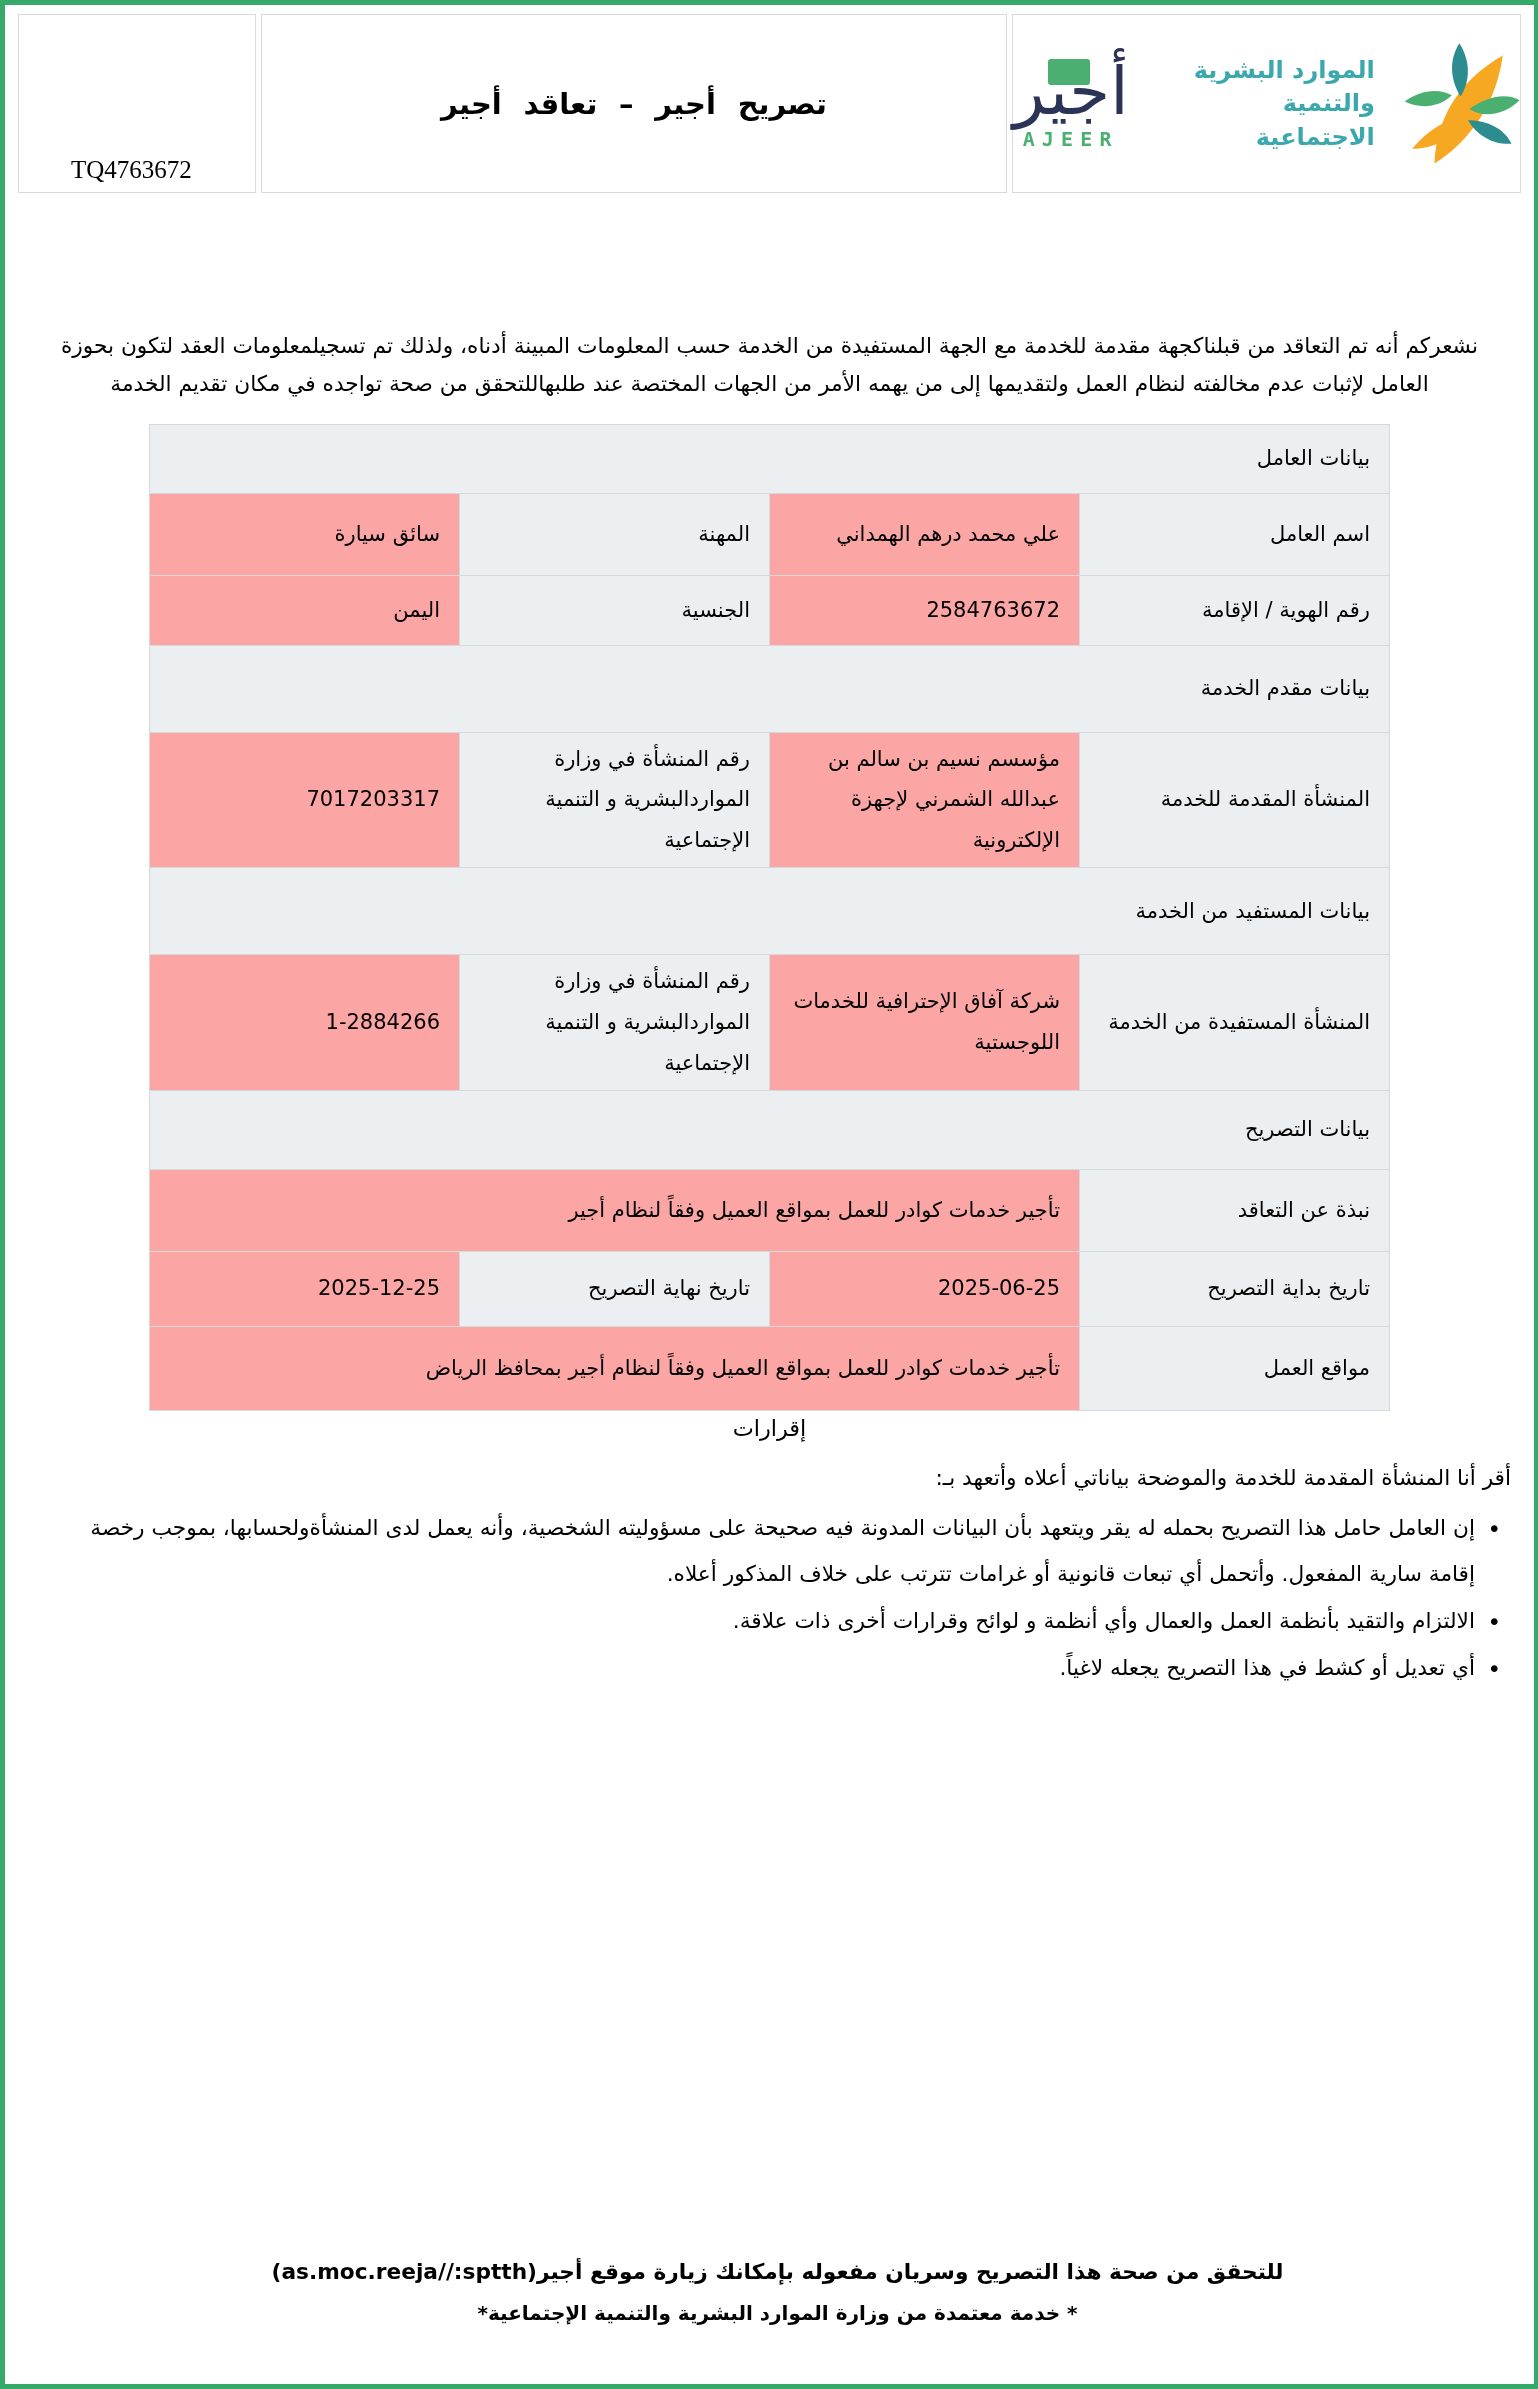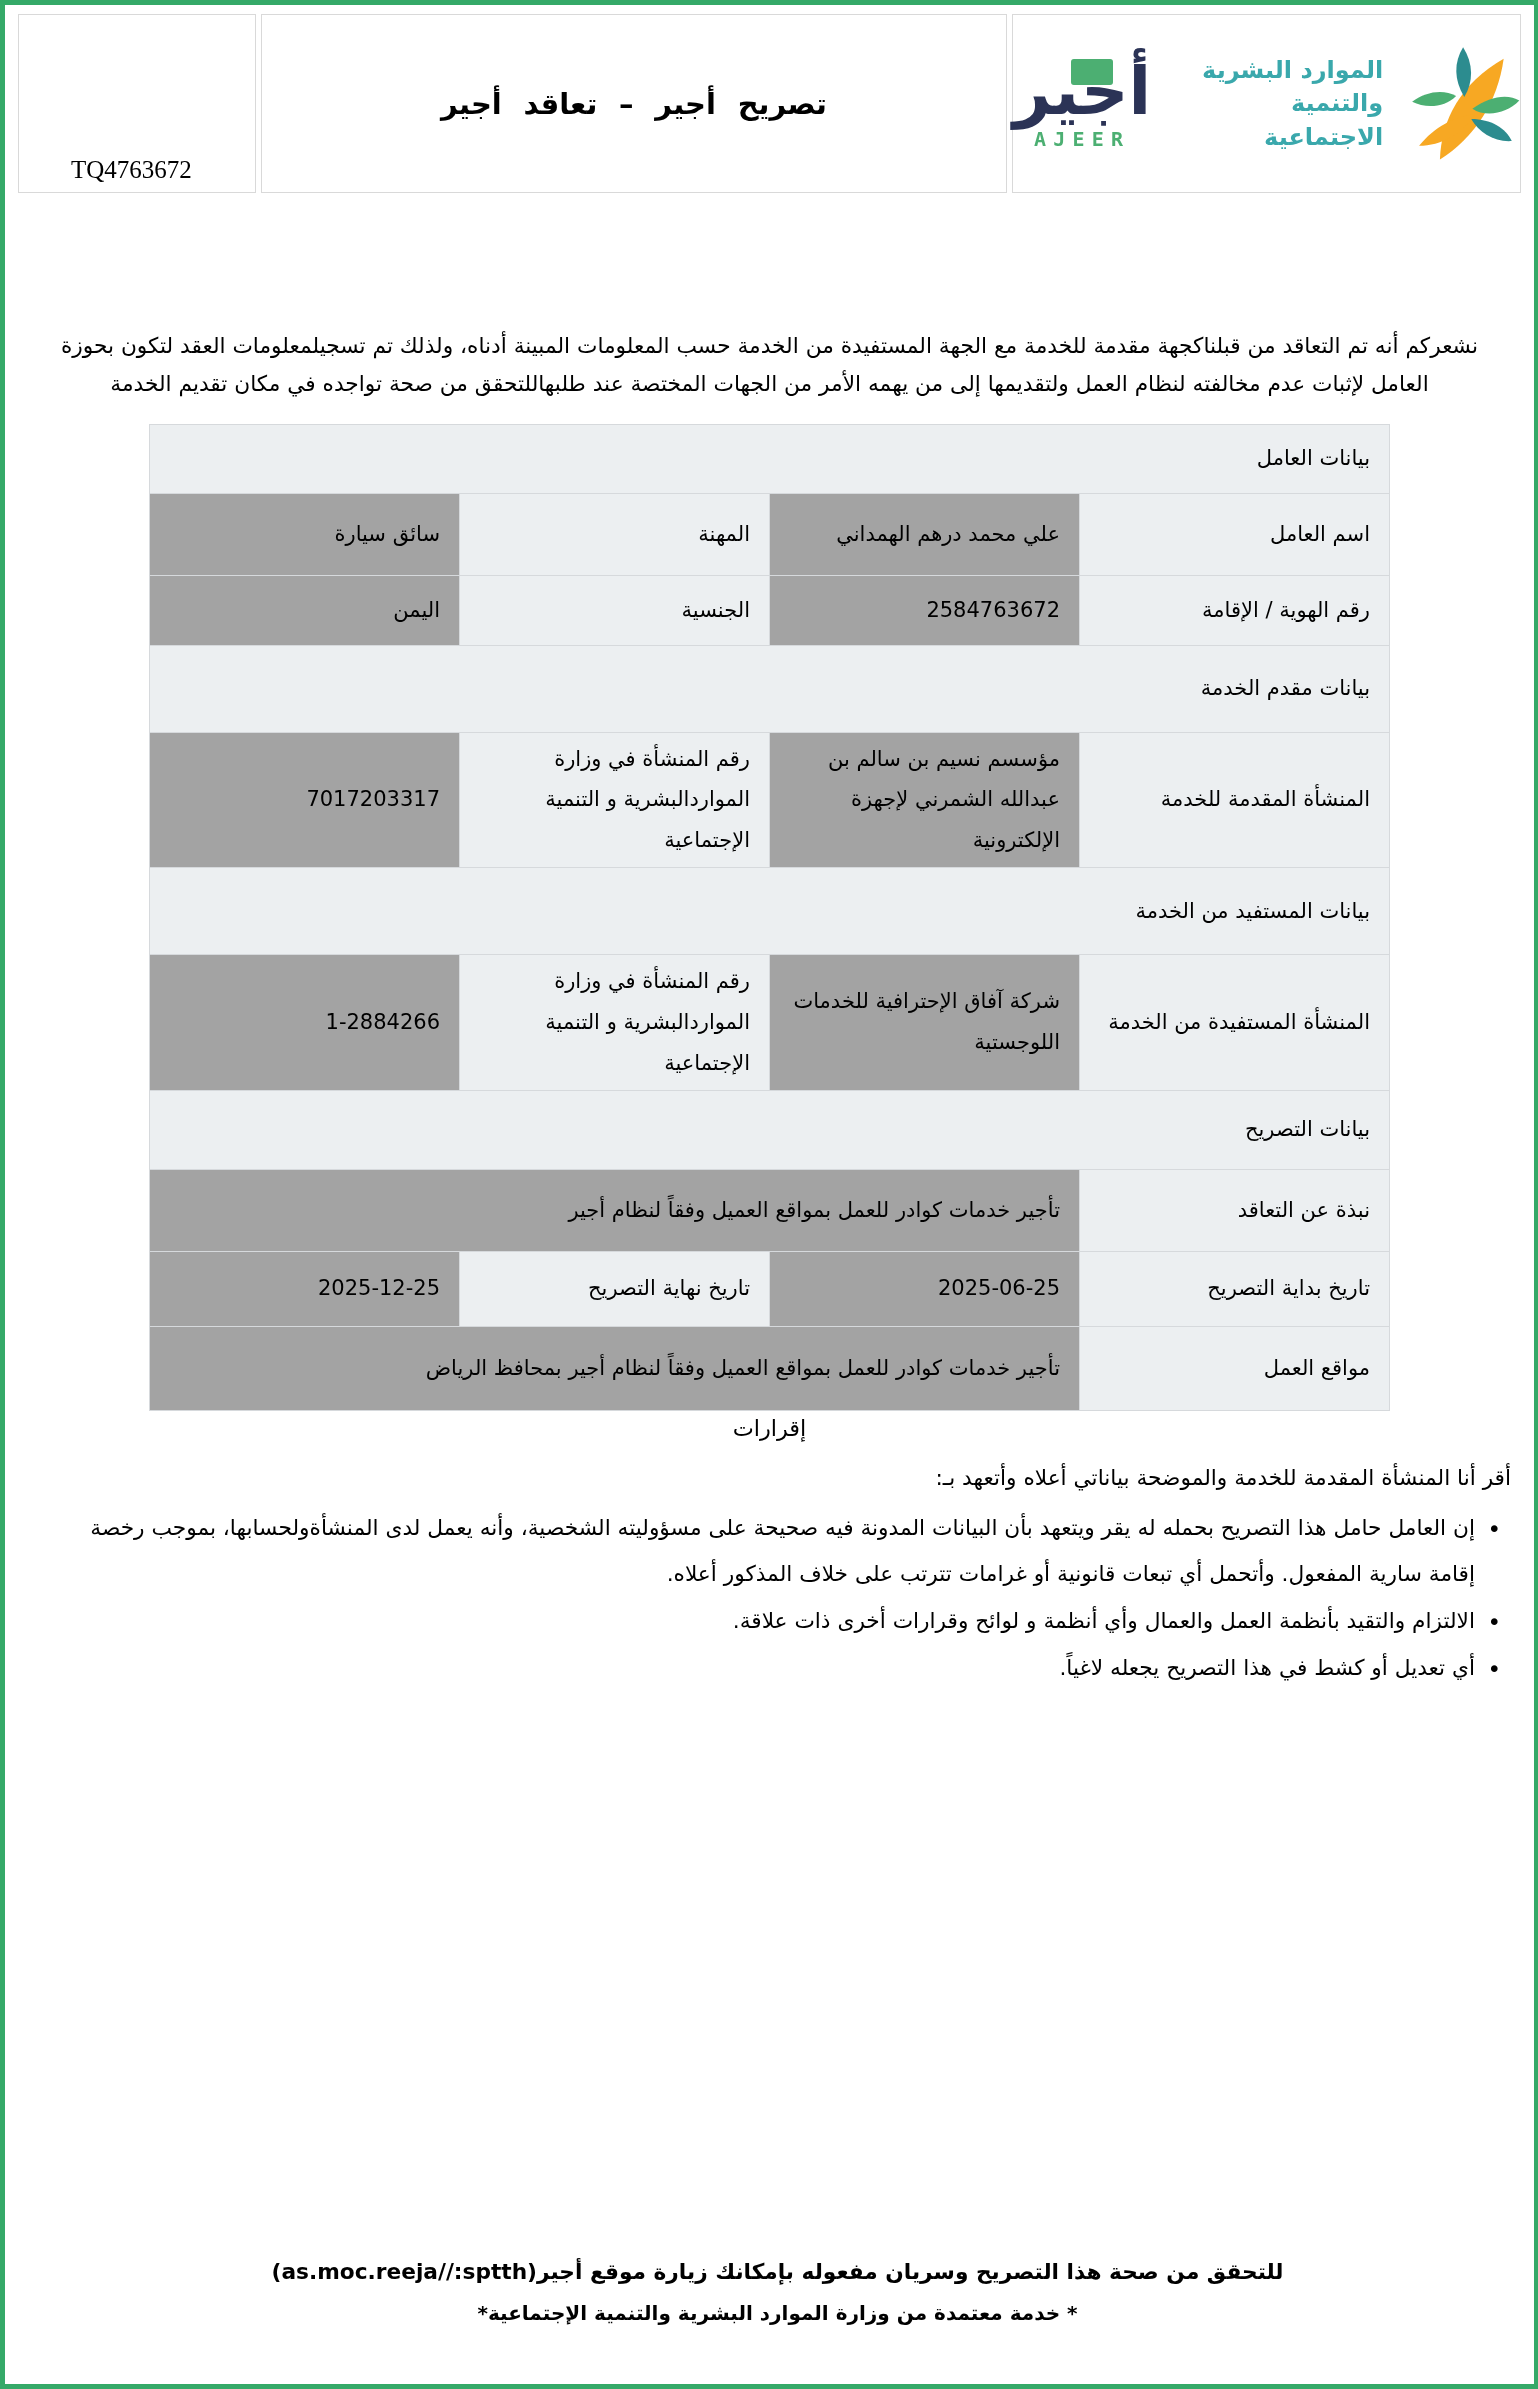--- a/index.html
+++ b/index.html
@@ -11,33 +11,33 @@
   
   .header-row{display:flex;flex-direction:row;gap:5px;margin:9.4px 13px 0;height:179px;direction:ltr;}
   .hdr-cell{border:1.4px solid #d9d9d9;background:#fff;position:relative;box-sizing:border-box;}
   .hdr-left{width:238px;}
   .hdr-mid{flex:1;display:flex;align-items:center;justify-content:center;}
   .hdr-right{width:509px;display:flex;align-items:center;justify-content:center;gap:30px;}
   .permit-number{position:absolute;bottom:8.7px;left:52px;font-family:"Liberation Serif","DejaVu Serif",serif;font-size:25px;}
   .doc-title{font-size:29px;font-weight:bold;direction:rtl;word-spacing:11.6px;}
   .ajeer-logo{position:relative;text-align:center;direction:rtl;}
   .ajeer-green-block{position:absolute;top:2.9px;right:38px;width:42px;height:26px;background:#4caf72;border-radius:2.9px;z-index:0;}
-  .ajeer-ar{position:relative;z-index:1;font-size:66px;line-height:1.05;font-weight:bold;color:#2b3356;}
+  .ajeer-ar{position:relative;z-index:1;font-size:66px;line-height:1.05;font-weight:normal;color:#2b3356;}
   .ajeer-en{margin-top:1.4px;font-size:20px;letter-spacing:7.2px;font-weight:bold;color:#4caf72;font-family:"DejaVu Sans Mono","Liberation Mono",monospace;}
   .ministry{display:flex;flex-direction:row;align-items:center;gap:21px;direction:ltr;}
   .ministry-name{text-align:right;direction:rtl;color:#3aa8ac;font-weight:bold;font-size:24px;line-height:1.4;}
   .ministry-mark{width:126px;height:126px;}
   
   .intro{margin:134px 32.5px 0;direction:rtl;text-align:center;font-size:21.7px;line-height:1.72;}
   
   table.data-table{width:1241px;margin:21.7px auto 0;border-collapse:collapse;direction:rtl;font-size:21px;table-layout:fixed;}
   table.data-table td{border:1.4px solid #d6d9dc;padding:5.8px 19px;vertical-align:middle;text-align:right;line-height:1.95;box-sizing:border-box;}
   td.sec{background:#eceff1;text-align:center;}
   td.lbl{background:#eceff1;}
-  td.val{background:#a3a3a3;margin-left:28px;}
+  td.val{background:#fca5a5;margin-left:28px;}
   tr.h96 td{height:69px;} tr.h114 td{height:82px;} tr.h97 td{height:70px;}
   tr.h120 td{height:87px;} tr.h170 td{height:123px;} tr.h160 td{height:116px;}
   tr.h110 td{height:79px;margin-left:19px;} tr.h113 td{height:82px;} tr.h104 td{height:75px;} tr.h116 td{height:84px;}
   
   .decl-title{margin-top:4px;text-align:center;direction:rtl;font-size:22.4px;}
   .decl-intro{margin:24.6px 23px 0;text-align:right;direction:rtl;font-size:21.7px;}
   ul.decl-list{margin:14.4px 30px 0 51px;padding:0;list-style:none;direction:rtl;}
   ul.decl-list li{position:relative;padding-right:29px;font-size:21.7px;line-height:2.15;text-align:right;}
   ul.decl-list li::before{content:"\2022";position:absolute;right:2.9px;top:0;font-size:23px;}
   

